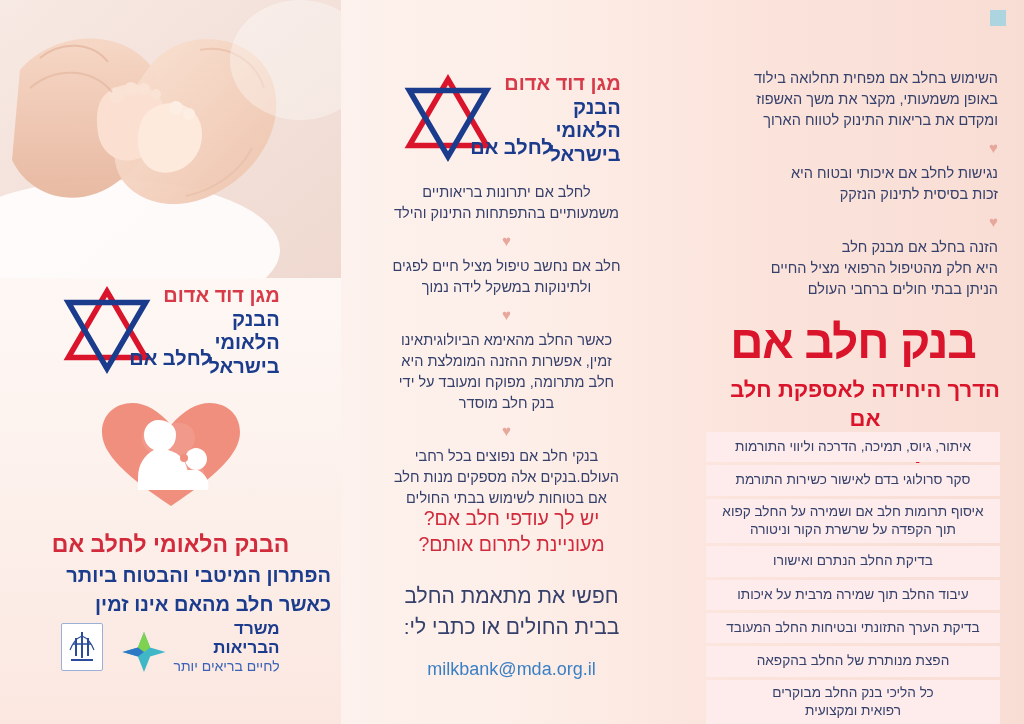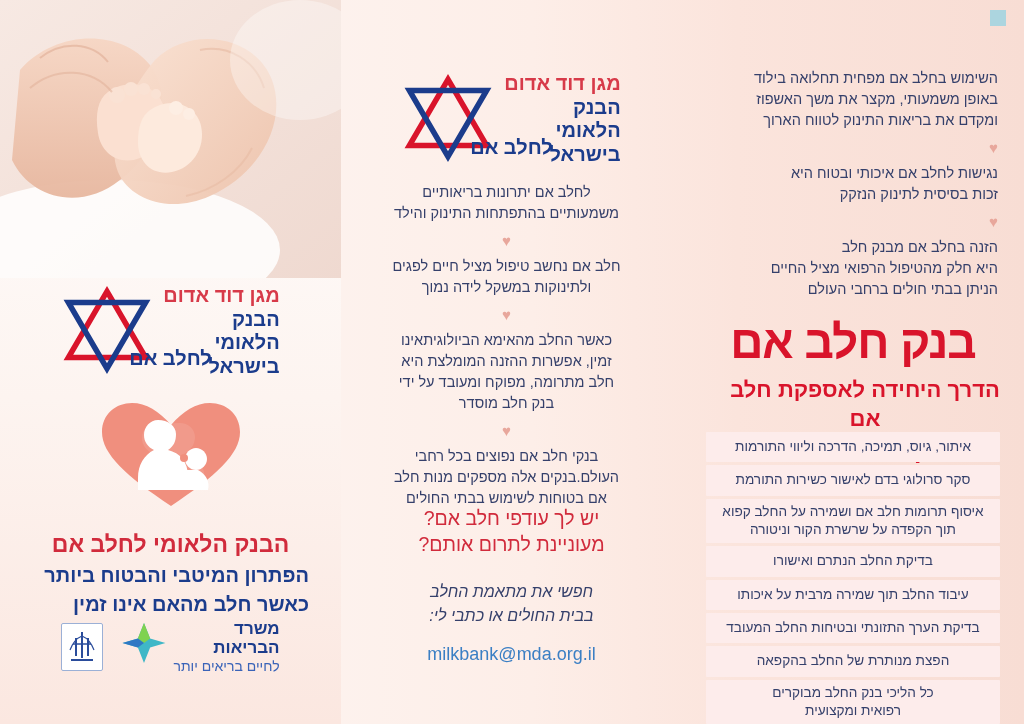--- a/index.html
+++ b/index.html
@@ -51,34 +51,34 @@
   .mds svg{display:block;}
 
   .heart-icon{
     position:absolute;left:0;right:0;top:398px;
     display:flex;justify-content:center;
   }
 
   .left-tagline{
     position:absolute;left:0;right:0;top:530px;
     text-align:center;direction:rtl;
-    padding:0 32px;
+    padding:0 10px;
   }
   .left-tagline .t1{
     color:#d12b3c;font-weight:bold;font-size:23px;line-height:1.25;
   }
   .left-tagline .t2{
     color:#1b3c8c;font-weight:bold;font-size:20px;line-height:1.3;margin-top:3px;text-align:right;
   }
 
   .gov-logos{
     position:absolute;left:0;right:0;top:620px;
     display:flex;justify-content:center;align-items:center;gap:18px;direction:rtl;
   }
-  .moh{display:flex;align-items:flex-start;direction:rtl;gap:6px;}
+  .moh{display:flex;align-items:flex-end;direction:rtl;gap:6px;}
   .moh-text{text-align:right;color:#1b3c8c;font-weight:bold;line-height:1.1;}
   .moh-text .m1{font-size:17px;}
   .moh-text .m2{font-size:17px;}
   .moh-text .m3{font-size:14px;font-weight:normal;color:#3a63b8;margin-top:2px;}
   .emblem{width:40px;height:46px;border:1px solid #9bb0d6;border-radius:2px;display:flex;align-items:center;justify-content:center;background:#ffffff;}
 
   
   .panel-mid{
     position:relative;
     flex:0 0 341px;width:341px;height:724px;
@@ -101,21 +101,21 @@
     color:#e8a79c;font-size:15px;margin:9px 0 8px;line-height:1;
   }
   .mid-cta{
     position:absolute;top:505px;left:22px;right:22px;
     text-align:center;direction:rtl;
   }
   .mid-cta .q{
     color:#d12b3c;font-weight:normal;font-size:19.5px;line-height:1.35;
   }
   .mid-cta .s{
-    color:#35406b;font-size:16px;line-height:1.5;margin-top:22px;font-style:italic;
+    color:#35406b;font-size:21px;line-height:1.5;margin-top:22px;
   }
   .mid-cta .mail{
     color:#3b7fc4;font-size:18px;margin-top:16px;direction:ltr;
   }
 
   
   .panel-right{
     position:relative;flex:1 1 auto;height:724px;direction:rtl;
   }
   .right-top{

